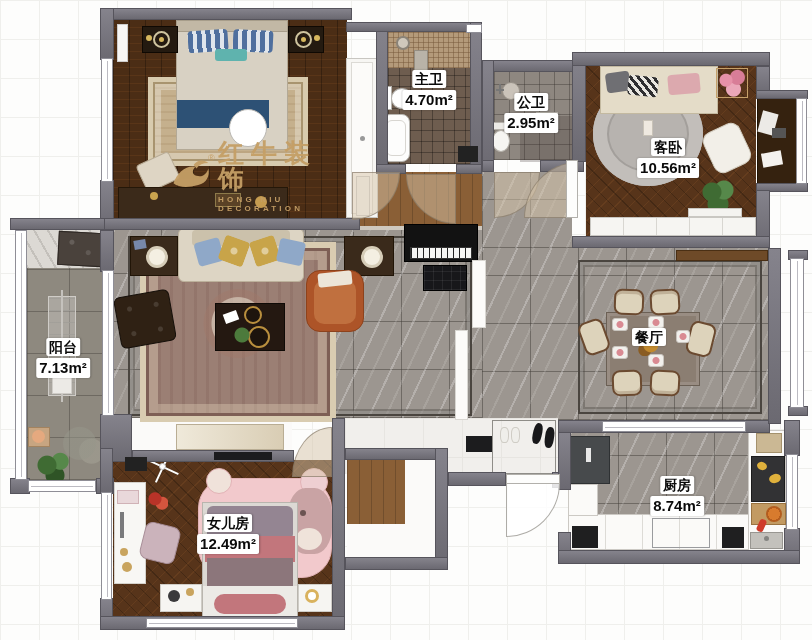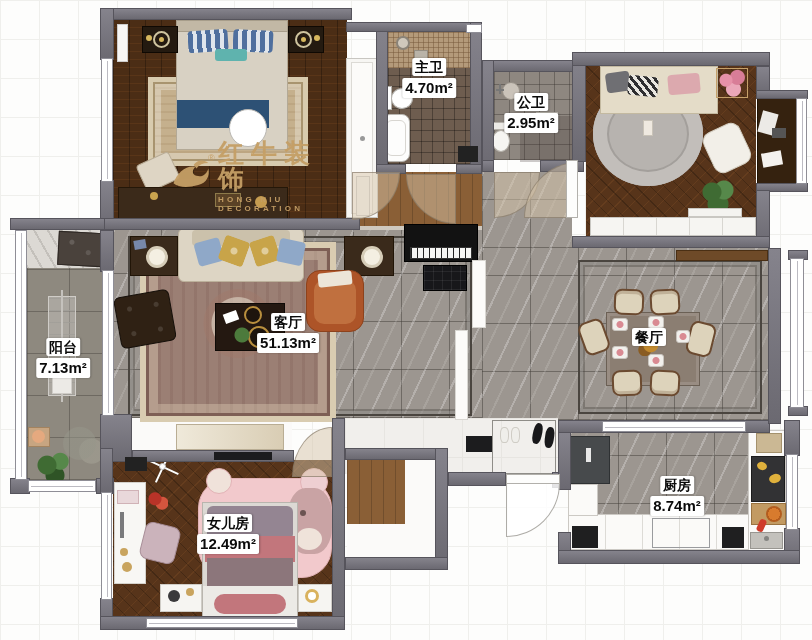--- a/index.html
+++ b/index.html
@@ -317,36 +317,36 @@
         <path d="M28 10 C32 4 40 4 44 8 C38 8 34 10 31 14 Z" fill="#c59f66"></path>
       </svg>
       <span class="reg">®</span>
     </span>
     <span class="txt">
       <span class="cn">红牛装饰</span>
       <span class="en">HONG NIU DECORATION</span>
     </span>
   </div>
 
-  <div class="a label" style="left:429px;top:58px">
+  <div class="a label" style="left:429px;top:70px">
     <span class="nm">主卫</span>
     <span class="ar">4.70m²</span>
   </div>
   <div class="a label" style="left:531px;top:93px">
     <span class="nm">公卫</span>
     <span class="ar">2.95m²</span>
   </div>
+  <div class="a label" style="left:668px;top:138px">
+    <span class="nm">客卧</span>
+    <span class="ar">10.56m²</span>
+  </div>
   <div class="a label" style="left:63px;top:338px">
     <span class="nm">阳台</span>
     <span class="ar">7.13m²</span>
   </div>
-  <div class="a label" style="left:288px;top:313px">
-    <span class="nm">客厅</span>
-    <span class="ar">51.13m²</span>
-  </div>
   <div class="a label" style="left:649px;top:328px">
     <span class="nm">餐厅</span>
 
   </div>
   <div class="a label" style="left:228px;top:514px">
     <span class="nm">女儿房</span>
     <span class="ar">12.49m²</span>
   </div>
   <div class="a label" style="left:677px;top:476px">
     <span class="nm">厨房</span>

